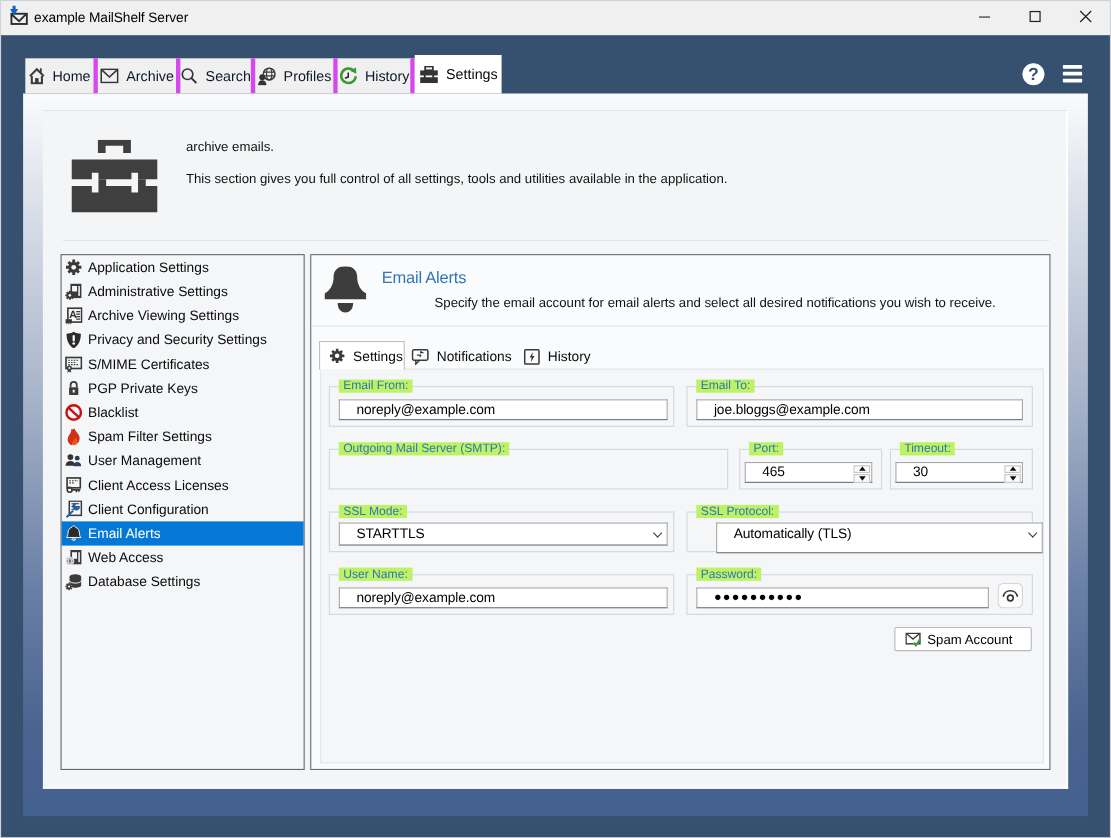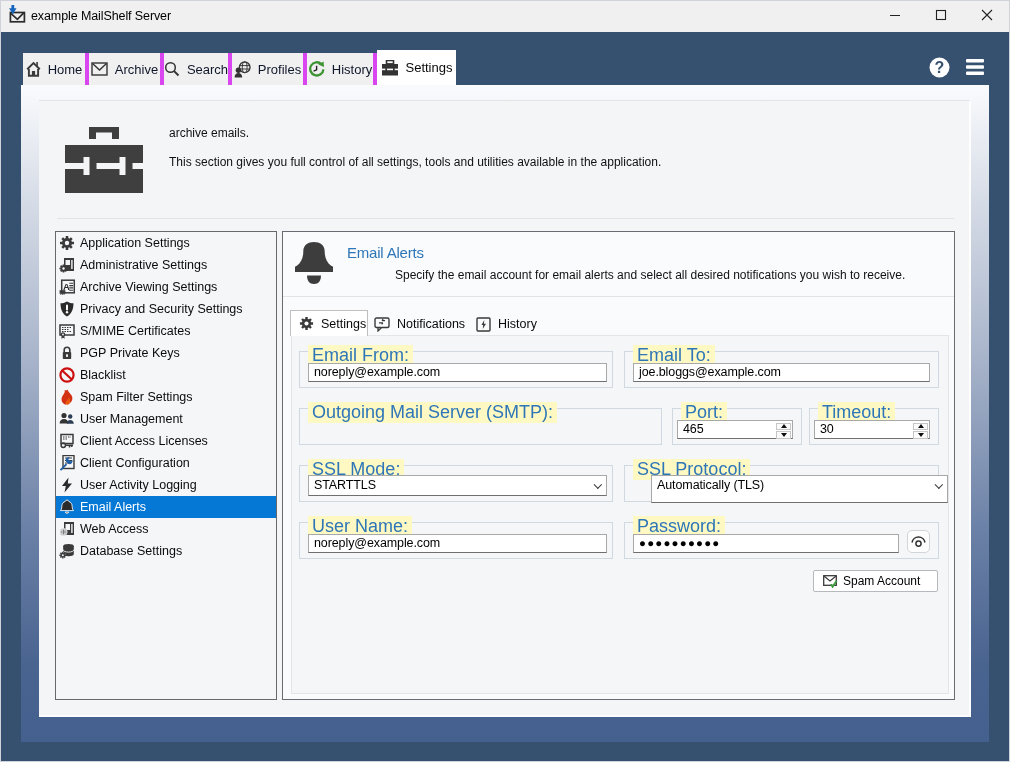--- a/index.html
+++ b/index.html
@@ -24,22 +24,22 @@
 #rtitle{position:absolute;left:64px;top:12px;font-size:15px;color:#2E76B8;letter-spacing:-0.2px;}
 #rdesc{position:absolute;left:64px;top:36px;font-size:12px;color:#111;margin-left:48px;}
 #rsep{position:absolute;left:0px;top:64px;width:671px;height:1px;background:#E3E4E6;}
 .itab{position:absolute;top:81px;height:22px;display:flex;align-items:center;font-size:12.5px;color:#0A0A0A;z-index:2;}
 .itab svg{margin-right:7px;flex:0 0 auto;}
 #itab1{left:7px;width:78px;top:78px;height:26px;background:#FFFFFF;border:1px solid #BFBFBF;border-bottom:none;padding-left:8px;font-size:12.5px;}
 #itab2{left:86px;padding-left:5px;width:100px;}
 #itab3{left:187px;padding-left:6px;width:67px;}
 #tabpage{position:absolute;left:8px;top:103px;width:658px;height:359px;background:#F5F6F8;border:1px solid #E4E5E8;}
 .grp{position:absolute;border:1px solid #D0D8E2;}
-.grp .lbl{position:absolute;top:-7px;left:8px;background:#fef9c3;padding:0 4px;font-size:18px;color:#2E76B8;white-space:nowrap;}
-.inp{position:absolute;background:#fff;border:1px solid #A8A8A8;border-bottom-color:#6F6F6F;font-size:12.5px;letter-spacing:-0.1px;color:#000;line-height:17px;padding:0 5px;height:19px;}
+.grp .lbl{position:absolute;top:-7px;left:8px;background:#bef264;padding:0 4px;font-size:11px;color:#2E76B8;white-space:nowrap;}
+.inp{position:absolute;background:#fff;border:1px solid #A8A8A8;border-bottom-color:#6F6F6F;font-size:12.5px;letter-spacing:-0.1px;color:#000;line-height:17px;padding:0 15px;height:19px;}
 .spin{position:absolute;right:1px;top:1px;width:15px;height:17px;display:flex;flex-direction:column;}
 .spin b{flex:1;margin:0.5px 0;border:1px solid #C6C6C6;background:#FBFBFB;position:relative;}
 .spin b::before{content:"";position:absolute;left:50%;top:50%;transform:translate(-50%,-50%);border-left:3.5px solid transparent;border-right:3.5px solid transparent;}
 .spin b.up::before{border-bottom:4px solid #0D0D0D;}
 .spin b.dn::before{border-top:4px solid #0D0D0D;}
 .chev{position:absolute;right:6px;top:6px;width:6.4px;height:6.4px;border-right:1.3px solid #3A3A3A;border-bottom:1.3px solid #3A3A3A;transform:rotate(45deg);transform-origin:60% 60%;}
 #eyebtn{position:absolute;left:624px;top:298px;width:23px;height:23px;background:#FDFDFE;border:1px solid #D2D5D8;border-radius:5px;display:flex;align-items:center;justify-content:center;}
 #testbtn{position:absolute;left:530px;top:338px;width:125px;height:22px;background:#FFFFFF;border:1px solid #B5B9BE;border-radius:2px;display:flex;align-items:center;padding-left:9px;font-size:12px;color:#000;}
 #testbtn svg{margin-right:6px;}
 </style></head>
@@ -234,26 +234,20 @@
     </div>
 <div class="li">
       <svg width="16" height="16" viewBox="0 0 16 16">
         <rect x="4" y="0.5" width="11" height="13" fill="none" stroke="#3A3A3A" stroke-width="1.4"></rect>
         <path d="M6 3 H13 M6 5.5 H13 M6 8 H11" stroke="#3A3A3A" stroke-width="1"></path>
         <path d="M1.5 15.2 L7.5 9.2 M9.5 7.2 L11 5.8" stroke="#1F5FA8" stroke-width="1.8"></path>
         <path d="M7 6.5 a3 3 0 0 1 4 -4 l-1.8 1.8 l2.3 2.3 l1.8 -1.8 a3 3 0 0 1 -4 4 Z" fill="#1F5FA8"></path>
       </svg>
       <span>Client Configuration</span>
     </div>
-<div class="li">
-      <svg width="16" height="16" viewBox="0 0 16 16">
-        <path d="M9.5 0.5 L3 9 H6.8 L5.5 15.5 L13 6.5 H8.8 Z" fill="#2B2B2B"></path>
-      </svg>
-      <span>User Activity Logging</span>
-    </div>
 <div class="li sel">
       <svg width="16" height="16" viewBox="0 0 16 16">
         <path d="M8 1 C8.9 1 9.6 1.6 9.7 2.4 C11.8 3 13.2 4.8 13.2 7.6 C13.2 9.8 13.8 10.8 14.6 11.6 L1.4 11.6 C2.2 10.8 2.8 9.8 2.8 7.6 C2.8 4.8 4.2 3 6.3 2.4 C6.4 1.6 7.1 1 8 1 Z" fill="#2B2B2B" stroke="#F5F6F8" stroke-width="0.9"></path>
         <path d="M6.2 13 a1.9 1.9 0 0 0 3.6 0 Z" fill="#2B2B2B" stroke="#F5F6F8" stroke-width="0.9"></path>
       </svg>
       <span>Email Alerts</span>
     </div>
 <div class="li">
       <svg width="16" height="16" viewBox="0 0 16 16">
         <rect x="5" y="1" width="10" height="13" fill="#3A3A3A"></rect>

